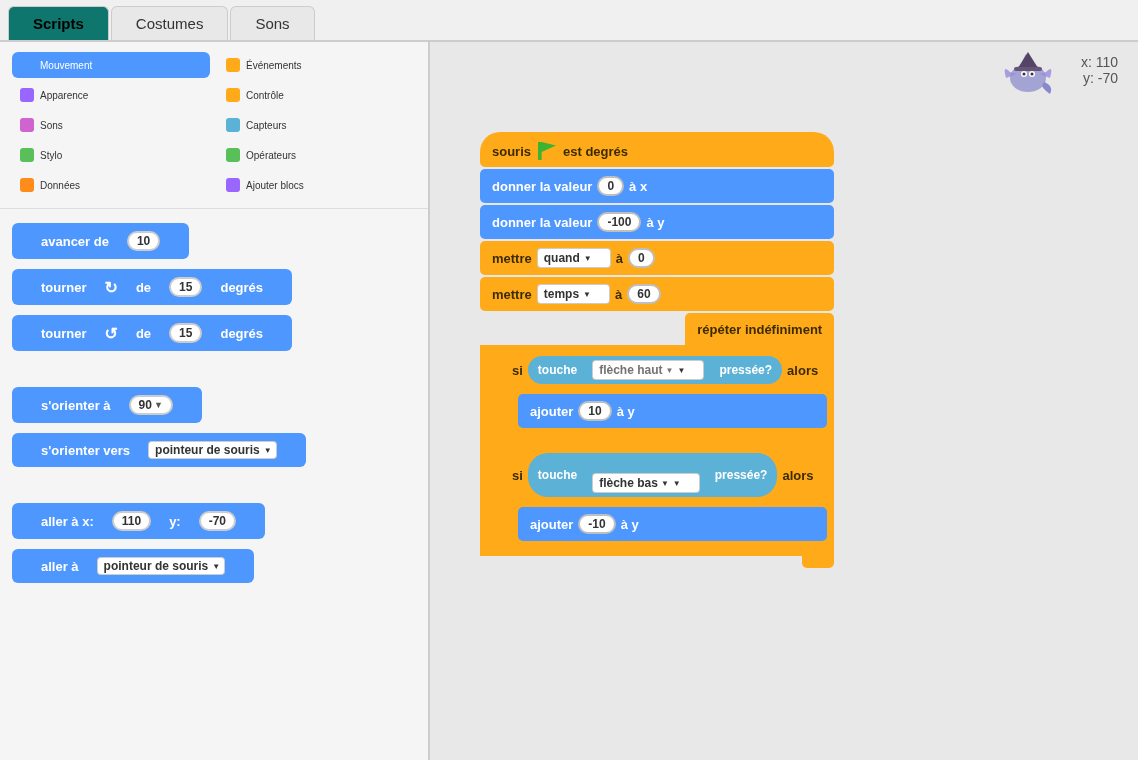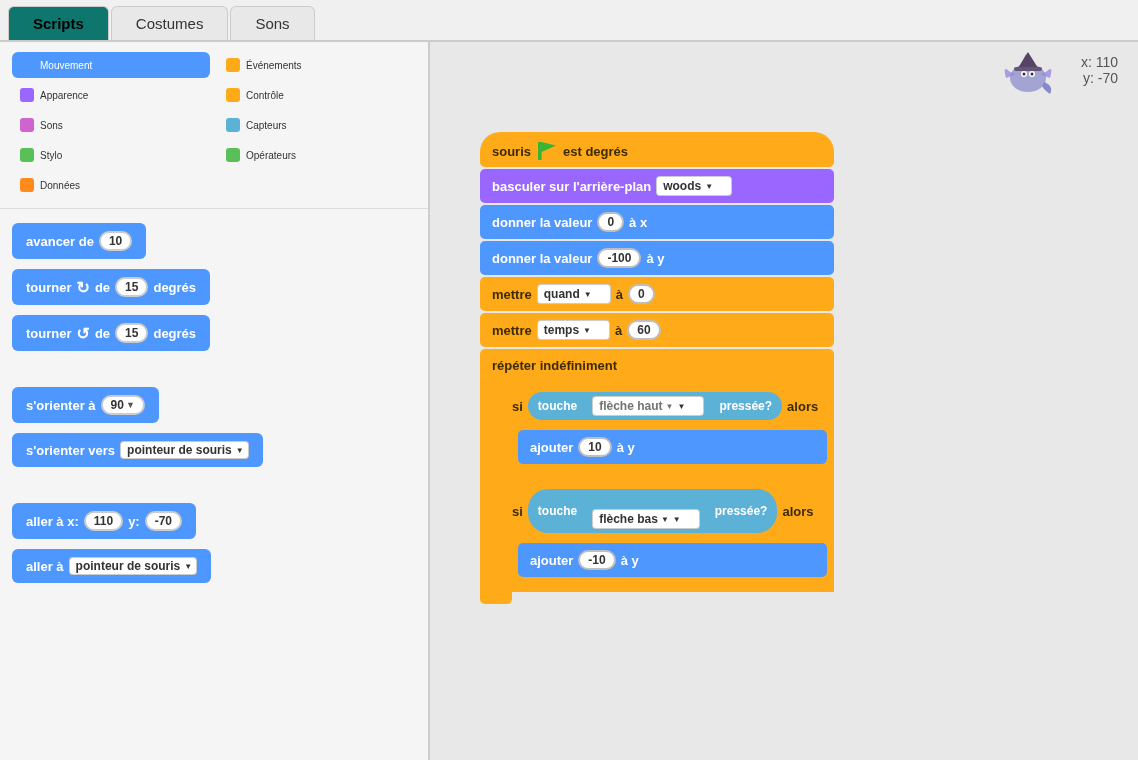--- a/index.html
+++ b/index.html
@@ -84,22 +84,22 @@
       padding: 14px 12px;
       display: flex;
       flex-direction: column;
       gap: 10px;
     }
 
     
     .block {
       display: inline-flex;
       align-items: center;
-      gap: 5px;
-      padding: 8px 14px;
+      gap: 18px;
+      padding: 8px 29px;
       border-radius: 6px;
       font-size: 13px;
       font-weight: 600;
       color: white;
       cursor: grab;
       white-space: nowrap;
       width: fit-content;
       position: relative;
     }
     .block-blue { background: #4d97ff; }
@@ -286,20 +286,24 @@
       </div>
       <div class="cat-item">
         <div class="cat-dot" style="background:#59c059;"></div>
         <span>Opérateurs</span>
       </div>
 
       <div class="cat-item">
         <div class="cat-dot" style="background:#ff8c1a;"></div>
         <span>Données</span>
       </div>
+      <div class="cat-item">
+        <div class="cat-dot" style="background:#9966ff;"></div>
+        <span>Ajouter blocs</span>
+      </div>
     </div>
 
     <div class="blocks-area">
 
       <div class="block block-blue">
         <span>avancer de</span>
         <span class="block-input">10</span>
       </div>
 
       <div class="block block-blue">
@@ -378,24 +382,20 @@
 
     <div class="script-canvas">
 
       <div class="scratch-block sb-orange sb-hat" style="border-radius:20px 20px 5px 5px;">
         <span>souris</span>
 
         <span style="display:inline-block;width:18px;height:18px;background:#3cb334;clip-path:polygon(20% 0%, 100% 20%, 20% 55%, 20% 100%, 0% 100%, 0% 0%);margin:0 2px;"></span>
         <span>est degrés</span>
       </div>
 
-      <div class="scratch-block" style="background:#9966ff;">
-        <span>basculer sur l'arrière-plan</span>
-        <span class="sb-dropdown">woods</span>
-      </div>
 
       <div class="scratch-block sb-blue">
         <span>donner la valeur</span>
         <span class="sb-input">0</span>
         <span>à x</span>
       </div>
 
       <div class="scratch-block sb-blue">
         <span>donner la valeur</span>
         <span class="sb-input">-100</span>
@@ -409,21 +409,21 @@
         <span class="sb-input">0</span>
       </div>
 
       <div class="scratch-block sb-orange">
         <span>mettre</span>
         <span class="sb-dropdown">temps</span>
         <span>à</span>
         <span class="sb-input">60</span>
       </div>
 
-      <div style="display:flex;flex-direction:column;">
+      <div style="display:flex;flex-direction:column;align-items:flex-end;">
 
         <div class="scratch-block sb-orange" style="border-radius:5px 5px 0 0;margin-bottom:0;">
           <span>répéter indéfiniment</span>
         </div>
 
         <div style="background:#ffab19;padding:4px 4px 4px 20px;display:flex;flex-direction:column;gap:4px;">
 
           <div style="display:flex;flex-direction:column;">
             <div class="scratch-block sb-orange" style="border-radius:5px 5px 0 0;margin-bottom:0;background:#ffab19;">
               <span>si</span>

